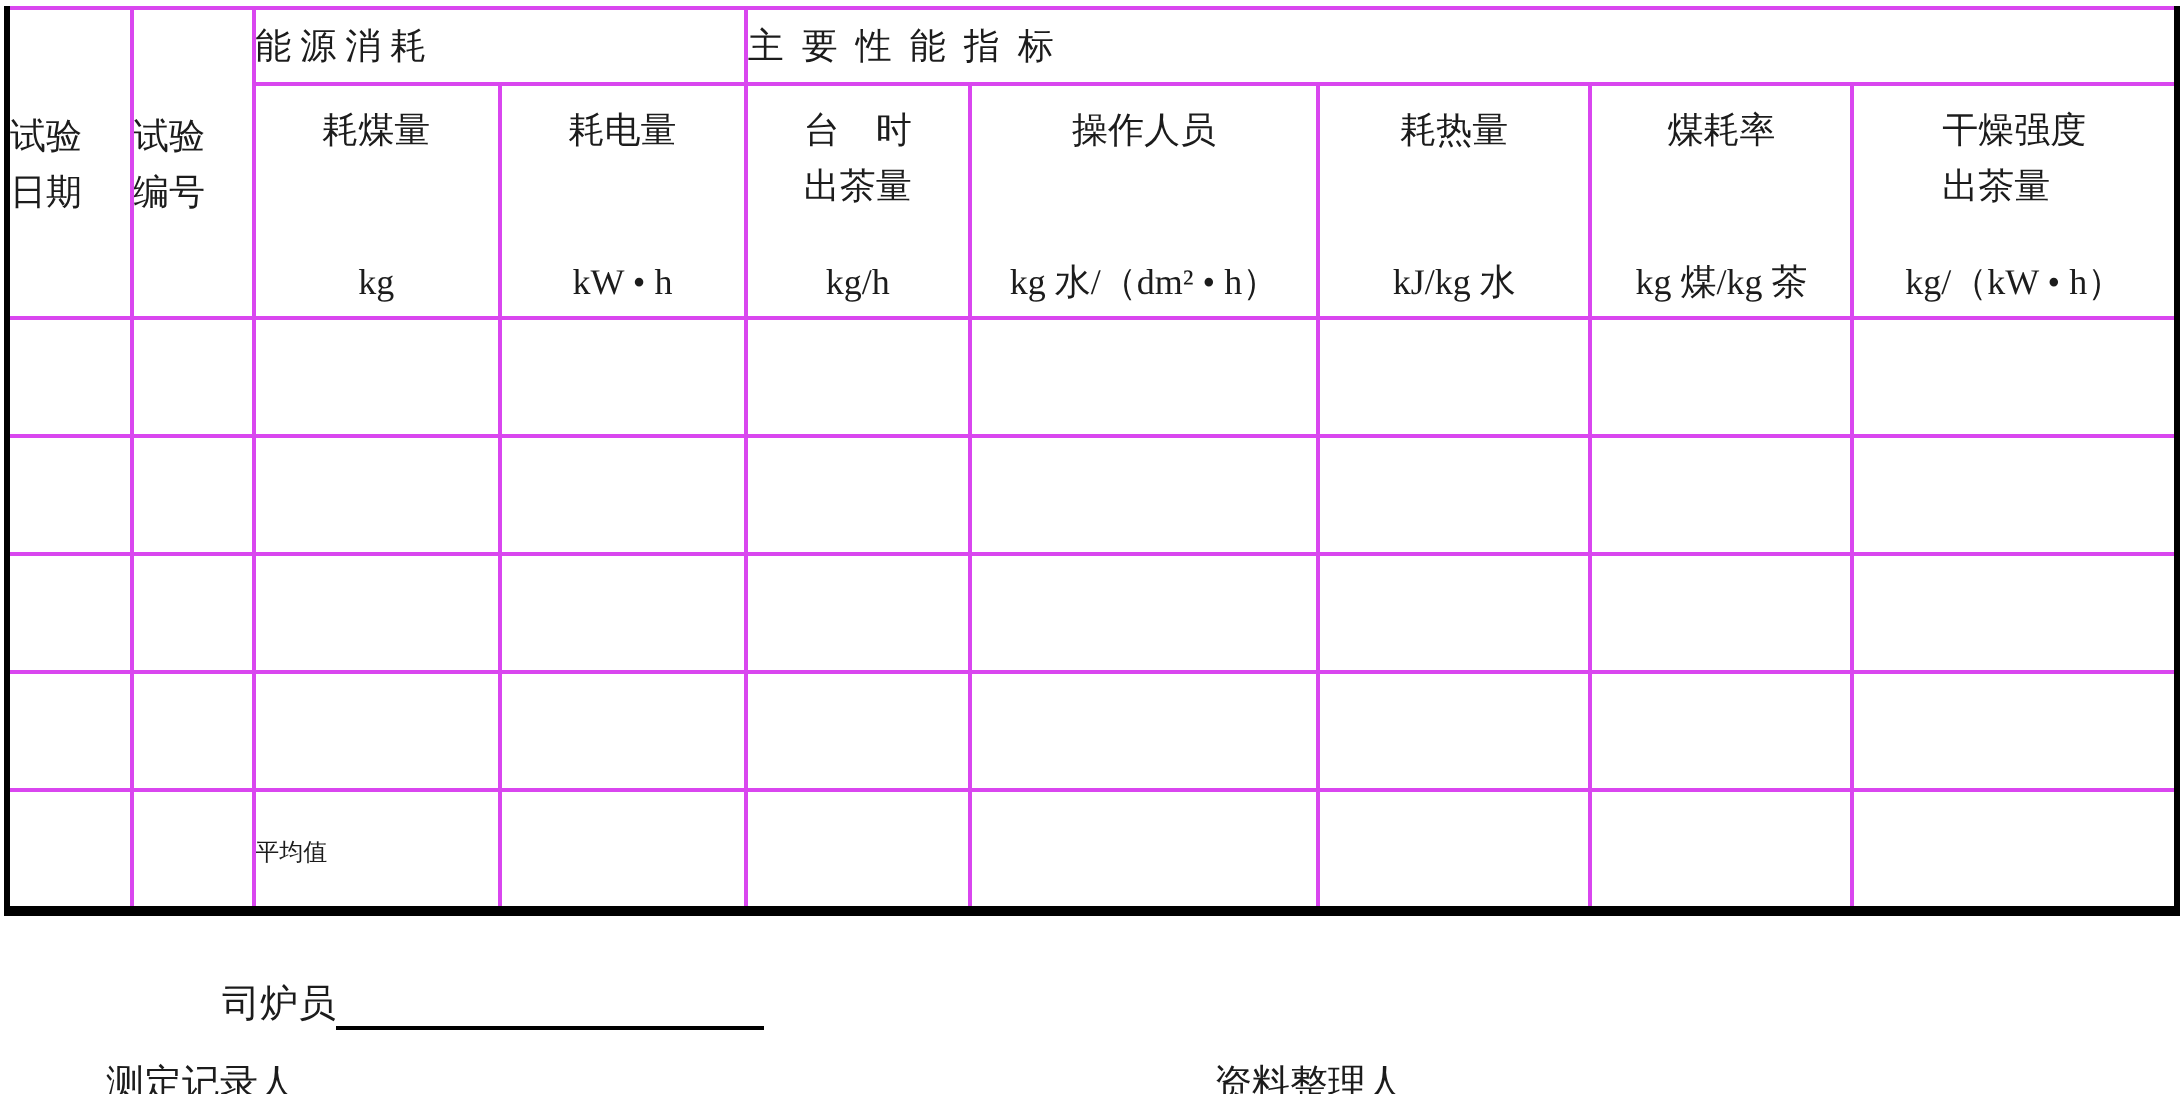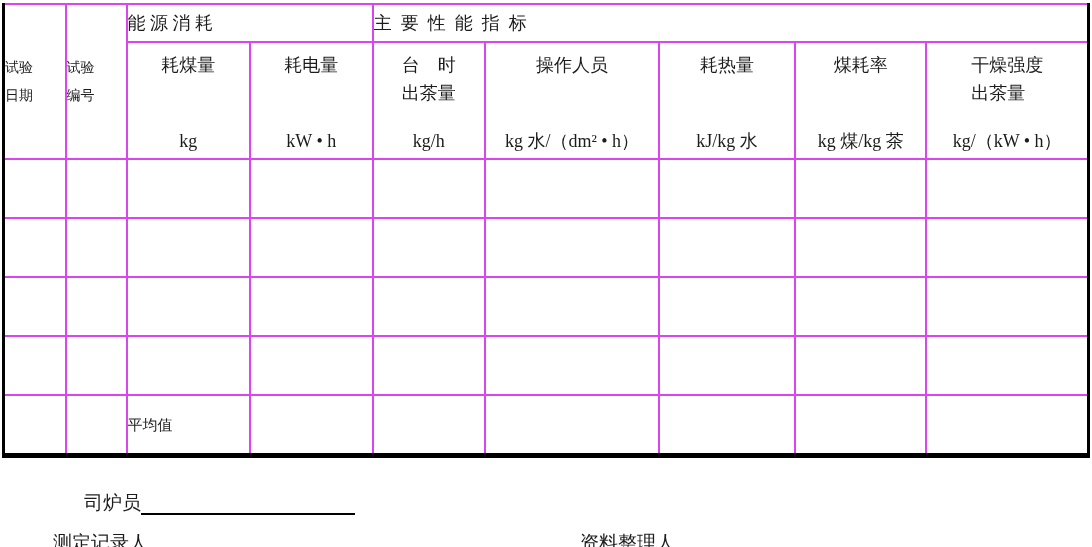--- a/index.html
+++ b/index.html
@@ -37,21 +37,21 @@
     vertical-align: middle;
     font-size: 18px;
     overflow: hidden;
   }
   tr.group-row td { height: 36px; }
   tr.label-row td { height: 115px; vertical-align: top; }
   tr.data-row td  { height: 57px; }
 
   .rowhead {
     line-height: 27px;
-    font-size: 14px;
+    font-size: 18px;
   }
   .group-title {
     font-size: 18px;
     white-space: pre;
   }
   .hcell {
     box-sizing: border-box;
     height: 115px;
     display: flex;
     flex-direction: column;
@@ -64,21 +64,21 @@
     display: block;
     line-height: 28px;
     white-space: pre;
   }
   .lbl-line:empty { display: none; }
   .unit-line {
     display: block;
     line-height: 24px;
     white-space: pre;
   }
-  .avg-label { font-size: 15px; }
+  .avg-label { font-size: 12px; }
 
   
   .footer {
     margin: 27px 0 0 0;
   }
   .footer-line {
     display: flex;
     align-items: flex-end;
     height: 30px;
     margin-bottom: 10px;
@@ -87,21 +87,21 @@
     display: flex;
     align-items: flex-end;
     font-size: 19px;
     line-height: 24px;
   }
   .sig-field.left {
     margin-left: 53px;
     width: 443px;
   }
   .sig-field.right {
-    margin-left: 84px;
+    margin-left: 111px;
     width: 271px;
   }
   .sig-label { white-space: pre; }
   .sig-underline {
     flex: 1 1 auto;
     border-bottom: 2px solid #000000;
     height: 20px;
   }
 </style>
 </head>

